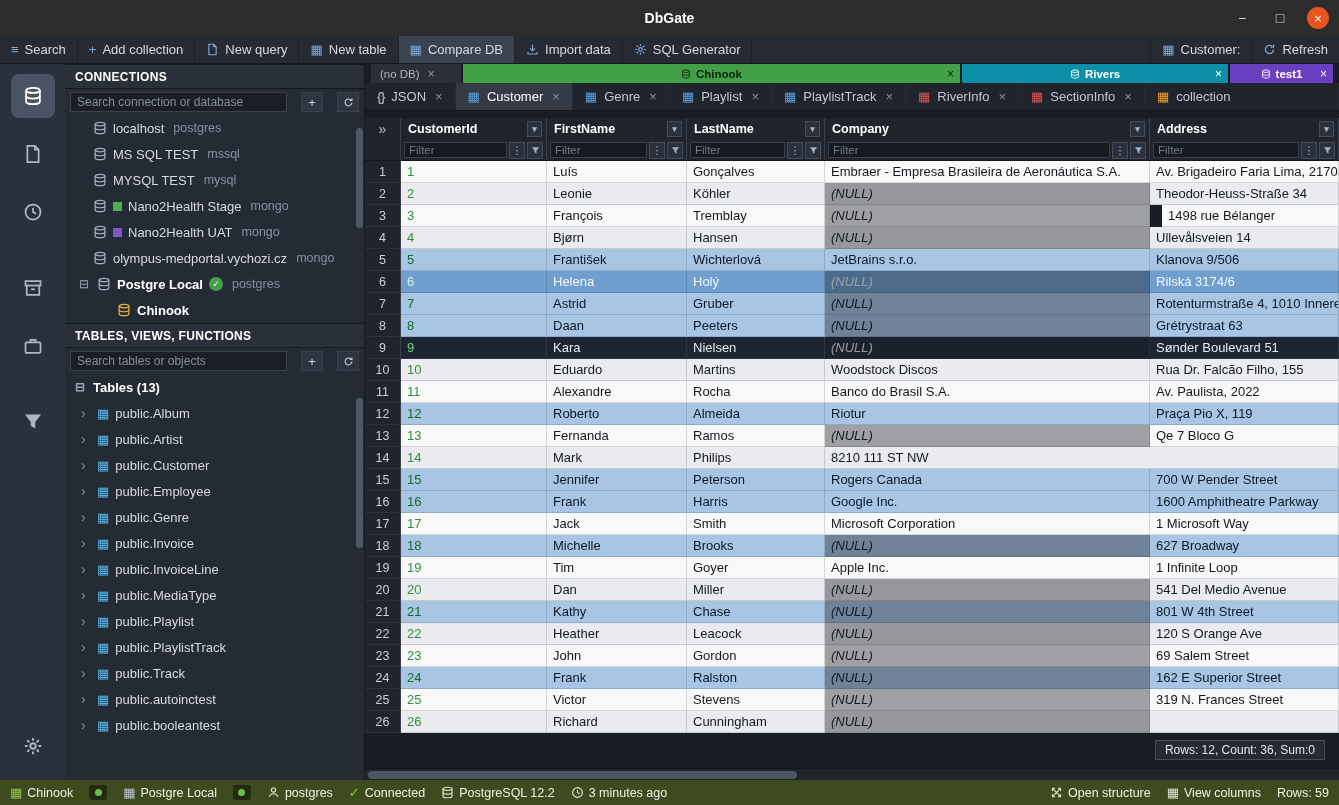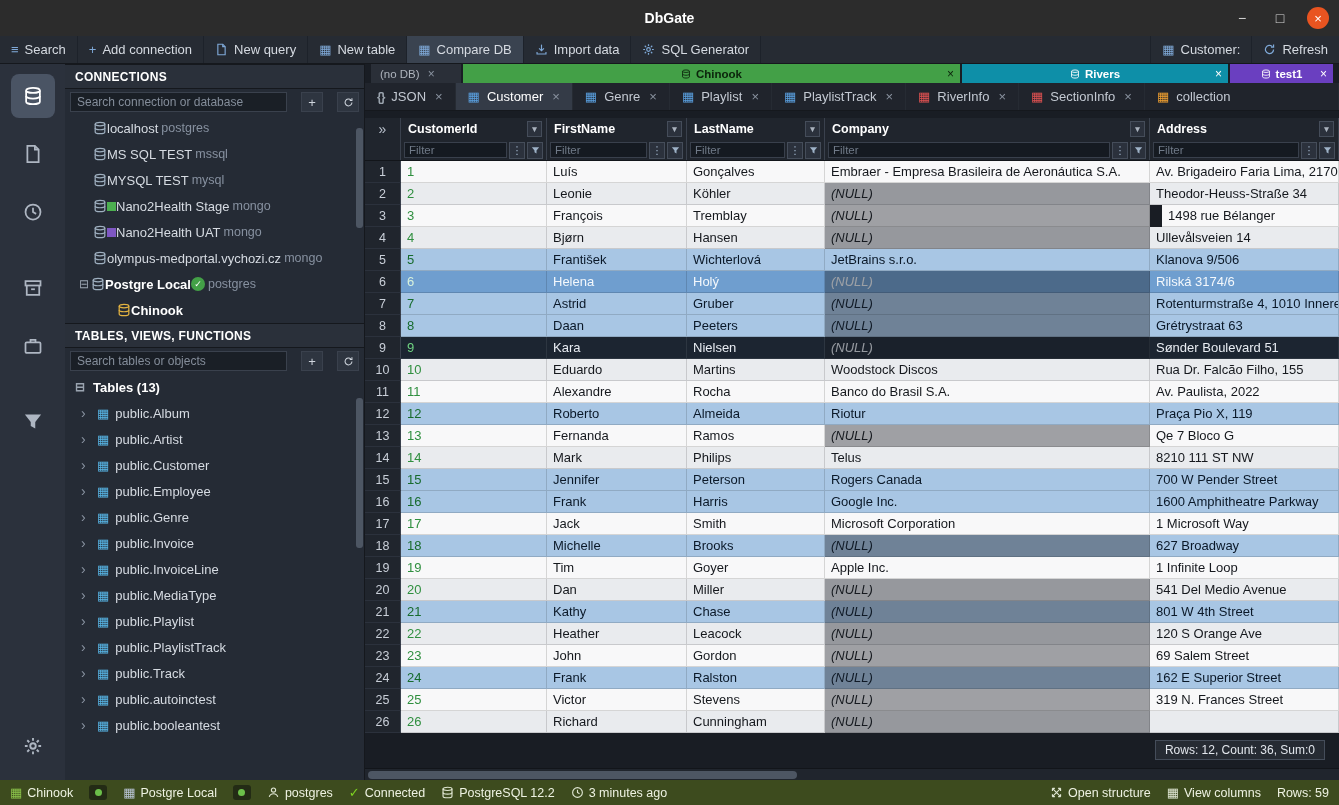--- a/index.html
+++ b/index.html
@@ -36,21 +36,21 @@
   .ib-item.gap { margin-top:18px; }
   .ib-bottom { margin-top:auto; }
 
   
   .leftpanel { width:300px; background:#252b35; display:flex; flex-direction:column; position:relative; border-right:1px solid #15181d; overflow:hidden; flex:none; }
   .section-header { height:25px; background:#2a303a; color:#fff; font-weight:bold; font-size:12px; display:flex; align-items:center; padding:10px 10px; border-bottom:1px solid #15181d; border-top:1px solid #15181d; flex:none; letter-spacing:.3px; }
   .searchrow { display:flex; padding:3px 5px; gap:14px; flex:none; align-items:center; }
   .searchrow input { flex:1; min-width:0; height:20px; background:#1a1f26; border:1px solid #3a414d; color:#dfe3e9; font-size:12px; padding:0 6px; font-family:inherit; }
   .searchrow input::placeholder { color:#848d9a; }
   .sq-btn { width:22px; height:20px; background:#2e3540; border:1px solid #3a414d; color:#cfd5dd; display:flex; align-items:center; justify-content:center; font-size:13px; flex:none; }
-  .conn-item { height:26px; display:flex; align-items:center; padding-left:28px; font-size:13px; color:#d6dbe2; white-space:nowrap; overflow:hidden; }
+  .conn-item { height:26px; display:flex; align-items:center; gap:6px; padding-left:28px; font-size:13px; color:#d6dbe2; white-space:nowrap; overflow:hidden; }
   .conn-item.expanded { padding-left:12px; }
   .conn-item.child { padding-left:52px; }
   .conn-item .name { color:#d6dbe2; }
   .conn-item.bold .name { font-weight:bold; color:#fff; }
   .conn-item .sub { color:#8791a0; font-size:12.5px; margin-left:3px; }
   .badge-square { width:9px; height:9px; display:inline-block; flex:none; }
   .check-badge { width:14px; height:14px; border-radius:50%; background:#43a047; color:#fff; font-size:9px; display:inline-flex; align-items:center; justify-content:center; flex:none; }
   .expander { color:#9aa4b0; font-size:12px; width:14px; text-align:center; flex:none; }
   .group-row { height:26px; display:flex; align-items:center; gap:6px; padding-left:8px; color:#fff; font-weight:bold; font-size:13px; }
   .tbl-item { height:26px; display:flex; align-items:center; gap:6px; padding-left:16px; font-size:13px; color:#d6dbe2; white-space:nowrap; overflow:hidden; }
@@ -127,21 +127,21 @@
 
 
   <div class="toolbar">
     <div class="tb-group" id="tbLeft">
         <div class="tb-btn">
           <span class="icon" style="color: rgb(127, 169, 216); font-size: 13px;">≡</span>
           <span>Search</span>
         </div>
         <div class="tb-btn">
           <span class="icon" style="color: rgb(127, 169, 216); font-size: 13px;">+</span>
-          <span>Add connection</span>
+          <span>Add collection</span>
         </div>
         <div class="tb-btn">
           <span class="icon" style="color: rgb(127, 169, 216);">
             <svg width="13" height="13" viewBox="0 0 16 16" fill="none" stroke="currentColor" stroke-width="1.4">
               <path d="M3.5 1.5h6l3 3v10h-9z"></path>
               <path d="M9.5 1.5v3h3"></path>
             </svg>
           </span>
           <span>New query</span>
         </div>
@@ -715,21 +715,20 @@
               <div class="gcell" style="width: 140px;">Fernanda</div>
               <div class="gcell" style="width: 138px;">Ramos</div>
               <div class="gcell nullv" style="width: 325px;">(NULL)</div>
               <div class="gcell" style="flex: 1 1 0%;">Qe 7 Bloco G</div>
             </div>
             <div class="grow even">
               <div class="rn">14</div>
               <div class="gcell idc" style="width: 146px;">14</div>
               <div class="gcell" style="width: 140px;">Mark</div>
               <div class="gcell" style="width: 138px;">Philips</div>
-              <div class="gcell" style="width: 325px;">Telus</div>
               <div class="gcell" style="flex: 1 1 0%;">8210 111 ST NW</div>
             </div>
             <div class="grow selected">
               <div class="rn">15</div>
               <div class="gcell idc" style="width: 146px;">15</div>
               <div class="gcell" style="width: 140px;">Jennifer</div>
               <div class="gcell" style="width: 138px;">Peterson</div>
               <div class="gcell" style="width: 325px;">Rogers Canada</div>
               <div class="gcell" style="flex: 1 1 0%;">700 W Pender Street</div>
             </div>

